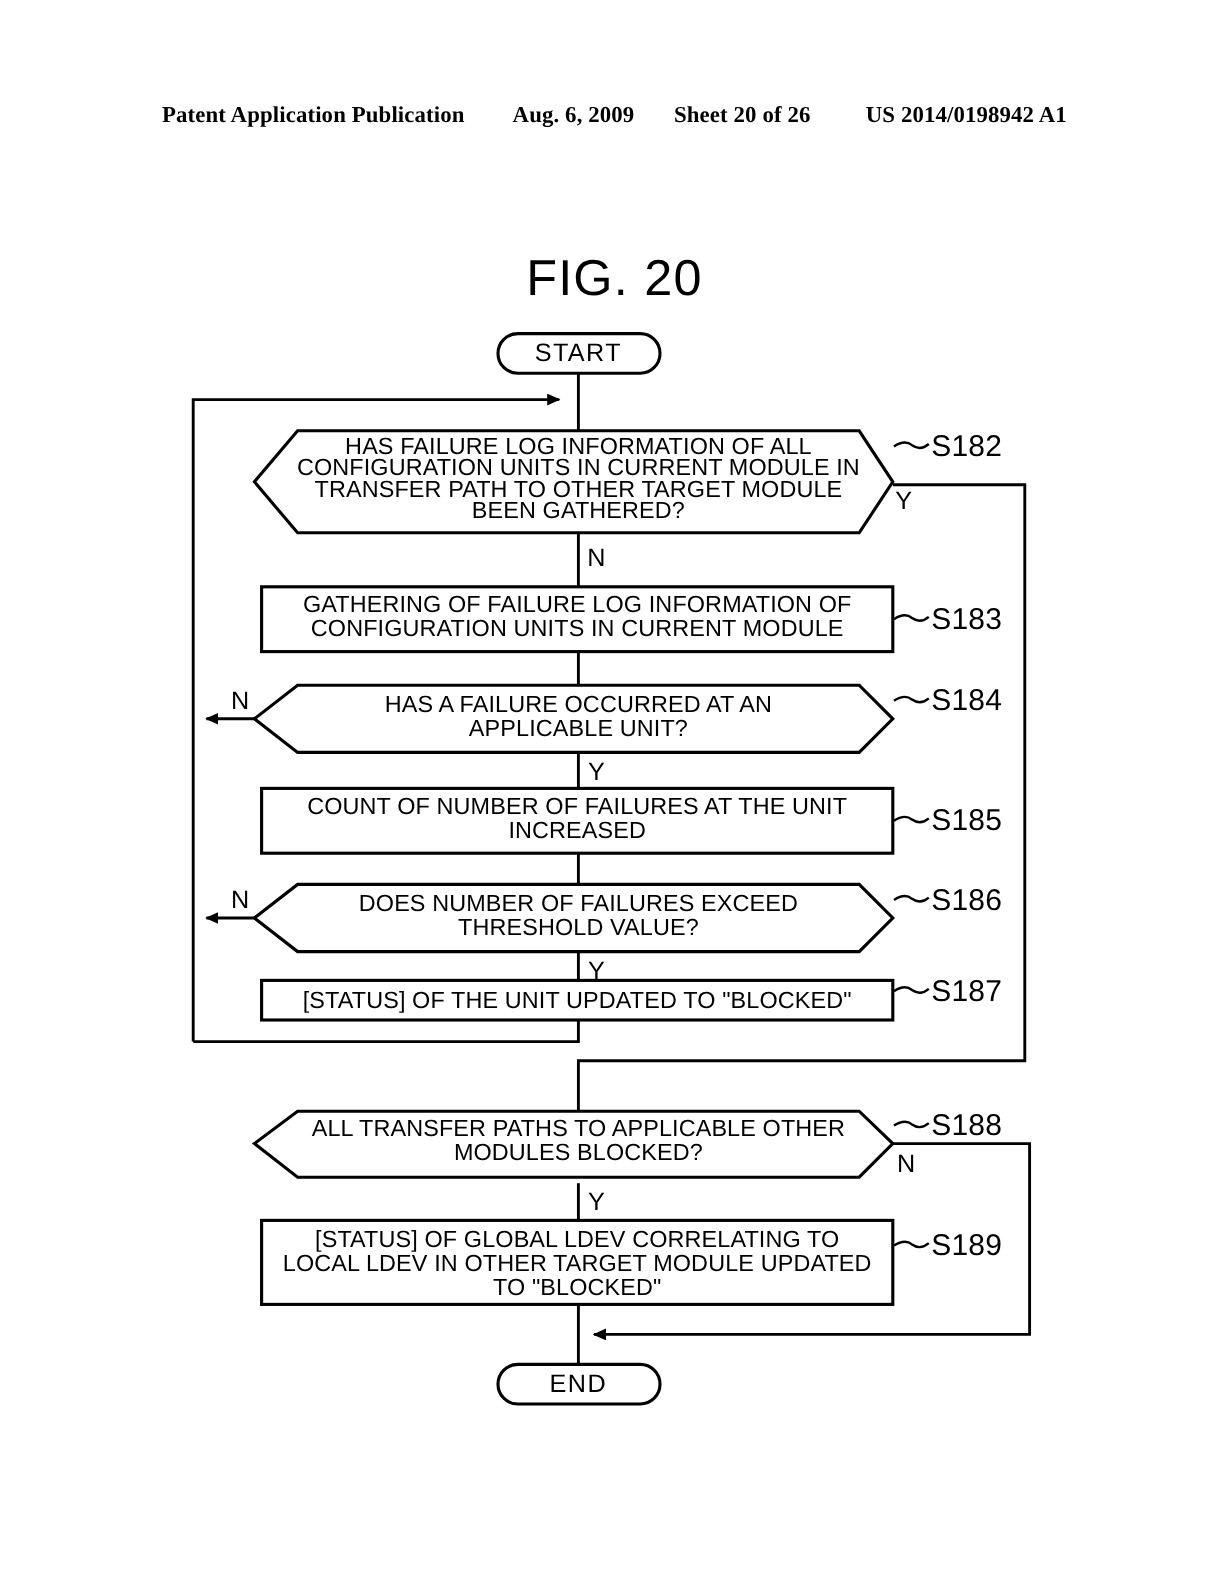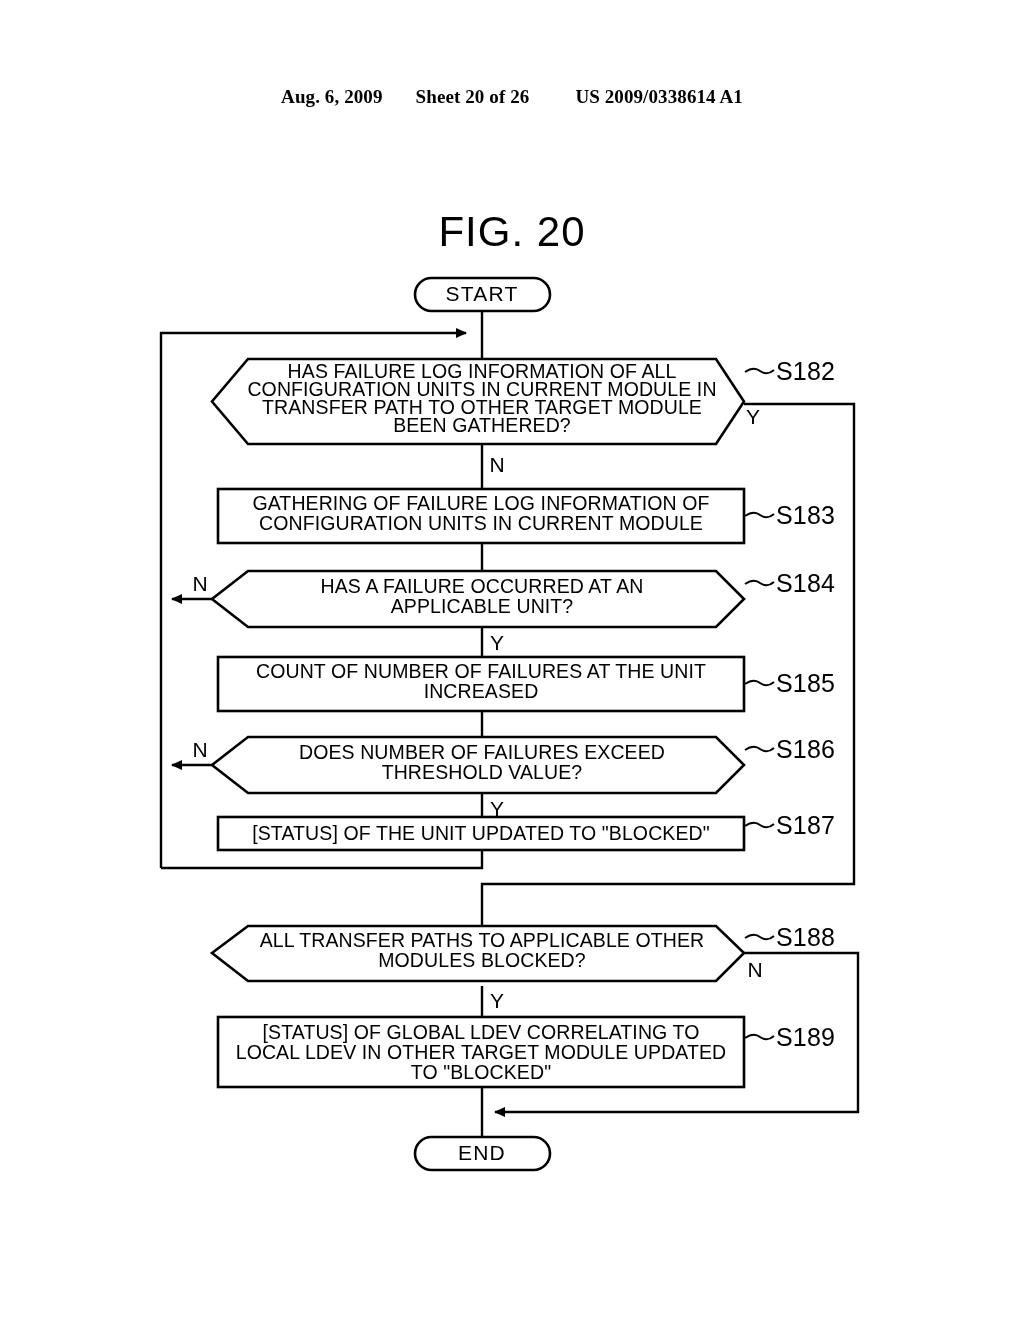--- a/index.html
+++ b/index.html
@@ -107,23 +107,24 @@
     font-size: 21px;
     text-anchor: middle;
   }
 </style>
 </head>
 <body>
 
 <div id="page">
 
   <div class="pat-header">
+    <span class="hdr-pub">Patent Application Publication</span>
     <span class="hdr-date">Aug. 6, 2009</span>
     <span class="hdr-sheet">Sheet 20 of 26</span>
-    <span class="hdr-docnum">US 2009/0338614 A1</span>
+    <span class="hdr-docnum">US 2014/0198942 A1</span>
   </div>
 
   <div class="fig-title">FIG. 20</div>
 
   <svg id="flow" viewBox="0 0 1024 1320">
     <defs>
       <marker id="ah" markerWidth="12" markerHeight="12" refX="10" refY="5" orient="auto" markerUnits="userSpaceOnUse">
         <path d="M0,0 L11,5 L0,10 z" fill="#000000"></path>
       </marker>
     </defs>

